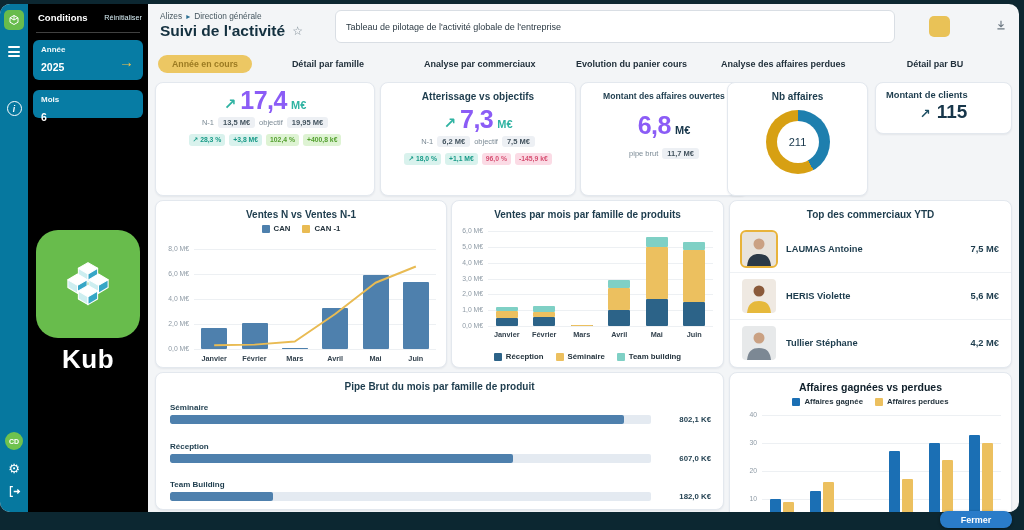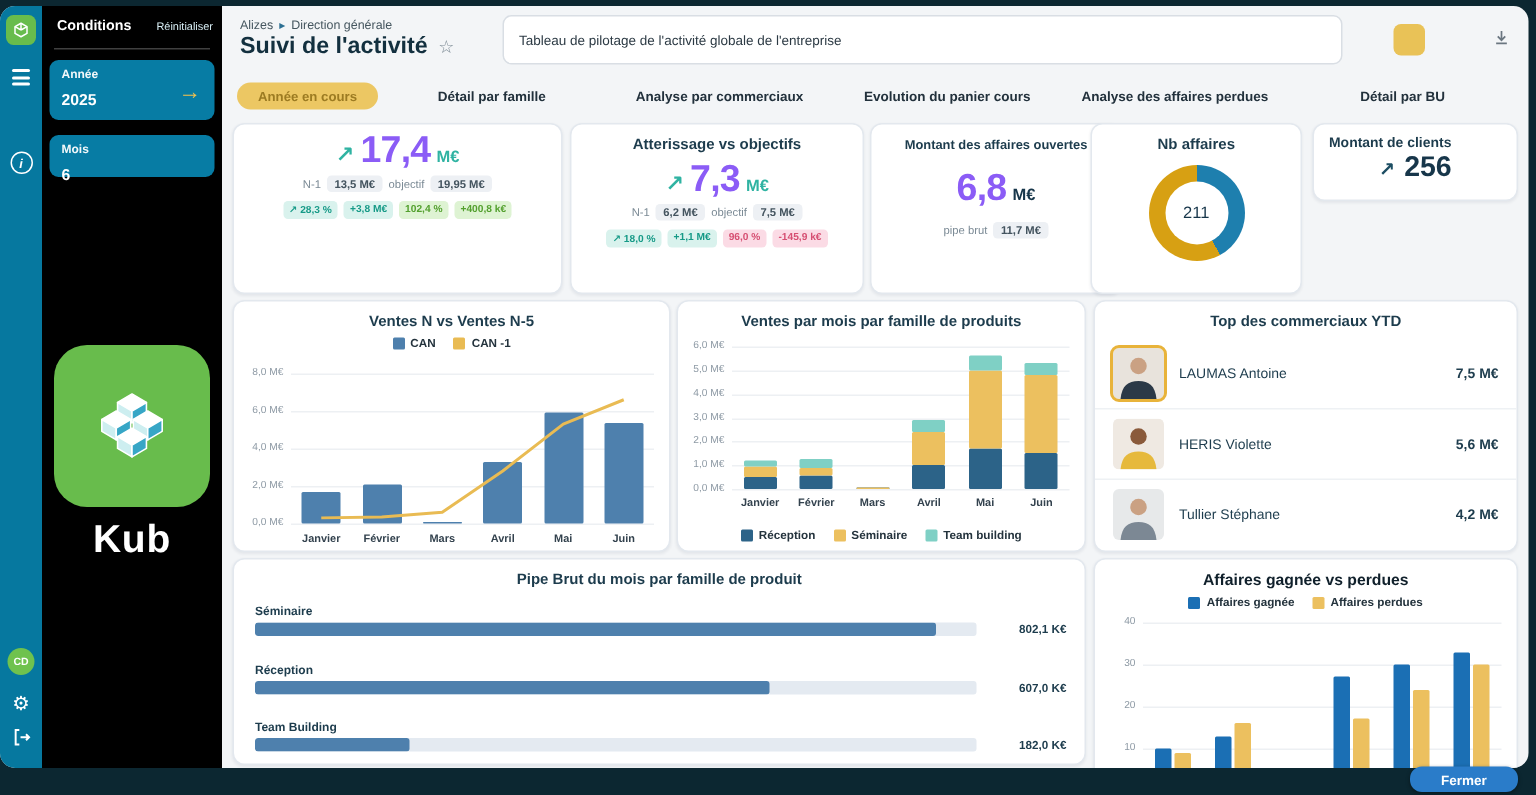--- a/index.html
+++ b/index.html
@@ -99,21 +99,21 @@
   .xlab{position:absolute;transform:translateX(-50%);font-size:7.3px;font-weight:700;color:#33424e;bottom:0;white-space:nowrap}
   .vbar{position:absolute;border-radius:1px;cursor:pointer}
   .linesvg{position:absolute;left:0;top:0;pointer-events:none}
 
   
   .crows{margin-top:6px}
   .crow{display:flex;align-items:center;gap:10px;padding:6px 12px;cursor:pointer}
   .crow + .crow{border-top:1px solid #eef1f4}
   .avatar{width:34px;height:34px;border-radius:4px;overflow:hidden;flex:none;line-height:0}
   .avatar.hi{outline:2px solid #e8b33a}
-  .cname{flex:1;font-size:9.3px;font-weight:400;color:#1d3c4d}
+  .cname{flex:1;font-size:9.3px;font-weight:700;color:#1d3c4d}
   .cval{font-size:9.3px;font-weight:700;color:#1d3c4d}
 
   
   .pipe-rows{position:absolute;left:14px;right:12px;top:30px;bottom:8px;display:flex;flex-direction:column;justify-content:space-between}
   .plab{font-size:8px;font-weight:700;color:#1d3c4d;margin-bottom:3px}
   .pline{display:flex;align-items:center;gap:8px}
   .ptrack{flex:1;height:9px;border-radius:2px;position:relative;overflow:hidden}
   .pfill{position:absolute;left:0;top:0;bottom:0;border-radius:2px;cursor:pointer}
   .pval{width:52px;text-align:right;font-size:7.8px;font-weight:700;color:#1d3c4d}
 
@@ -268,27 +268,27 @@
       <div class="kpi-title">Nb affaires</div>
       <div class="donut" style="background: conic-gradient(rgb(30, 127, 174) 0deg, rgb(30, 127, 174) 42%, rgb(215, 160, 19) 42%, rgb(215, 160, 19) 100%);">
         <span class="donut-center">211</span>
       </div>
     </div>
 
     <div class="card" id="k5">
       <div class="kpi-small-title">Montant de clients</div>
       <div class="kpi-small-value">
         <span class="trend-navy">↗</span>
-        <span class="big-num">256</span>
+        <span class="big-num">115</span>
       </div>
     </div>
 
 
     <div class="card" id="chartA">
-      <div class="c-title">Ventes N vs Ventes N-5</div>
+      <div class="c-title">Ventes N vs Ventes N-1</div>
       <div class="legend">
           <span class="leg">
             <i class="sw" style="background: rgb(78, 128, 173);"></i>
             <b>CAN</b>
           </span>
           <span class="leg">
             <i class="sw" style="background: rgb(233, 187, 83);"></i>
             <b>CAN -1</b>
           </span>
         </div>
@@ -438,21 +438,21 @@
               <div class="ptrack" style="background: rgb(228, 234, 241);">
                 <div class="pfill" style="width: 21.4118%; background: rgb(78, 128, 173);"></div>
               </div>
               <div class="pval">182,0 K€</div>
             </div>
           </div>
         </div>
     </div>
 
     <div class="card" id="chartE">
-      <div class="c-title strong">Affaires gagnée vs perdues</div>
+      <div class="c-title strong">Affaires gagnées vs perdues</div>
       <div class="legend">
           <span class="leg">
             <i class="sw" style="background: rgb(27, 111, 180);"></i>
             <b>Affaires gagnée</b>
           </span>
           <span class="leg">
             <i class="sw" style="background: rgb(236, 192, 95);"></i>
             <b>Affaires perdues</b>
           </span>
         </div>

